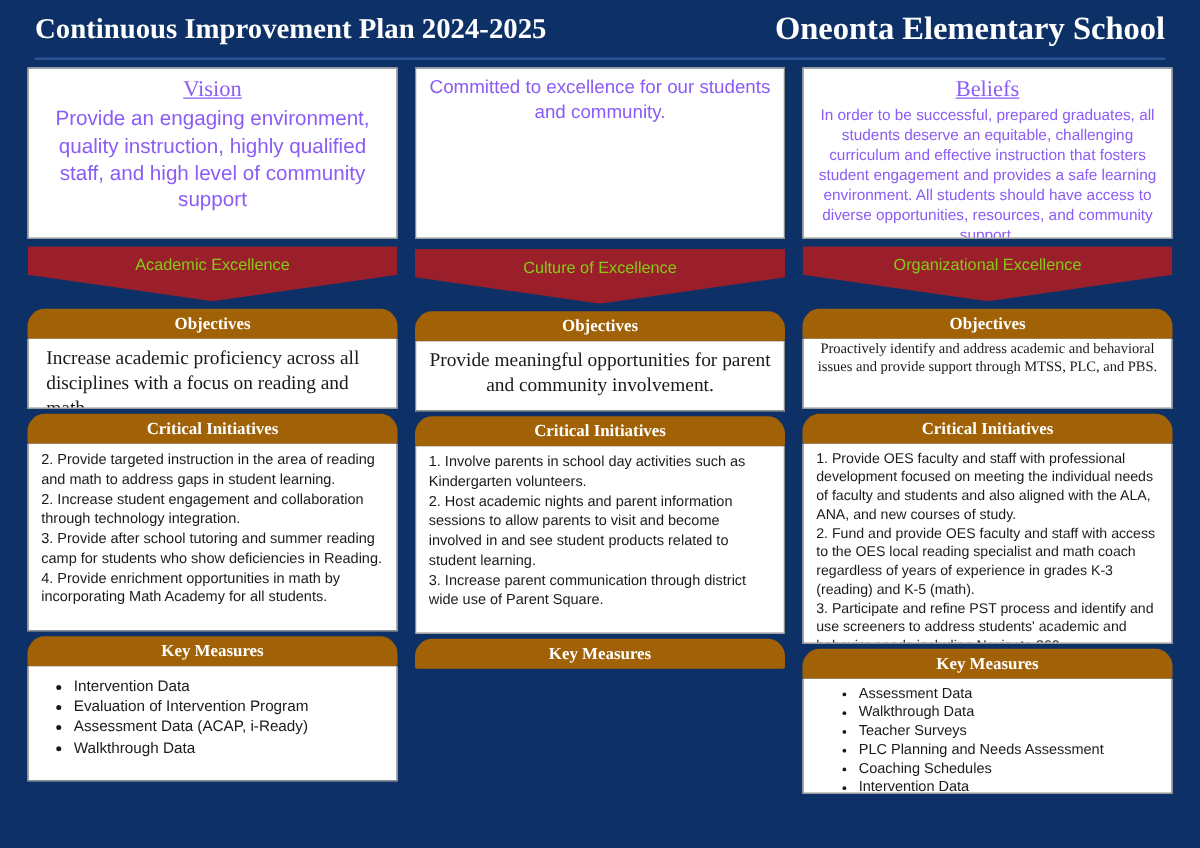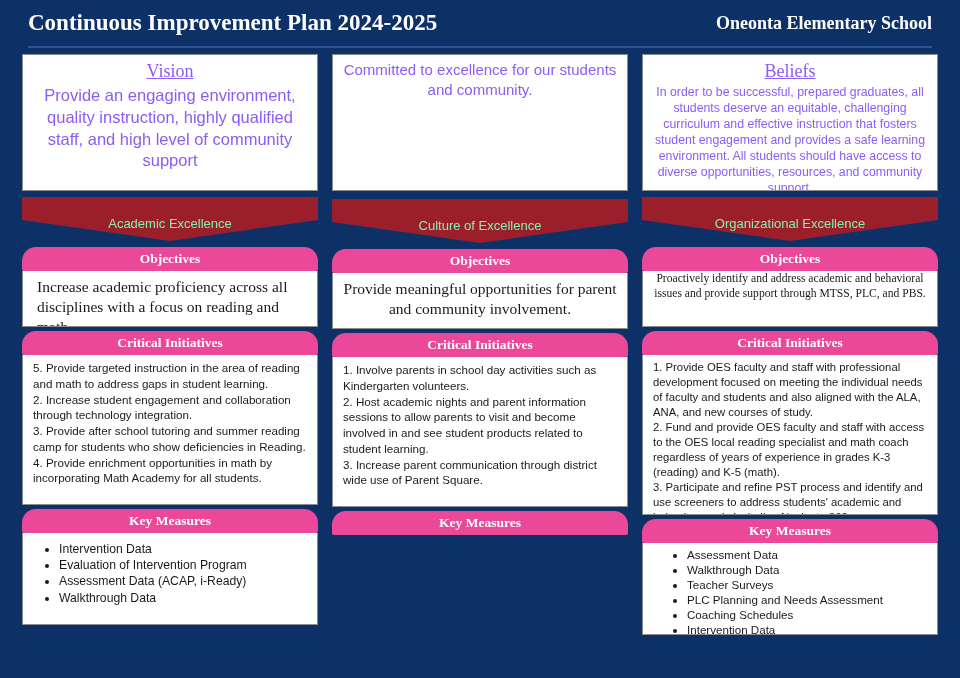--- a/index.html
+++ b/index.html
@@ -33,21 +33,21 @@
   }
   .header-title, .header-school {
     color: #ffffff;
     font-family: "Liberation Serif", serif;
     font-weight: bold;
     font-size: 23px;
     line-height: 30px;
     white-space: nowrap;
     letter-spacing: 0px;
   }
-  .header-school { font-size: 18px; }
+  .header-school { font-size: 26px; }
   .header-rule {
     position: absolute;
     left: 28px;
     right: 28px;
     top: 46px;
     height: 2px;
     background: #2a5496;
   }
 
   
@@ -109,32 +109,32 @@
     left: 0; right: 0; top: 0;
     height: 44px;
     background: #9a1f2b;
     -webkit-clip-path: polygon(0 0, 100% 0, 100% 52%, 50% 100%, 0 52%);
     clip-path: polygon(0 0, 100% 0, 100% 52%, 50% 100%, 0 52%);
     display: flex;
     align-items: flex-start;
     justify-content: center;
   }
   .pennant-label {
-    color: #86efac;
+    color: #84cc16;
     font-size: 13px;
     line-height: 15px;
-    padding-top: 19px;
+    padding-top: 7px;
     text-align: center;
   }
   .c2 .pennant-wrap { margin-top: 8px; }
 
   
   .section { margin-top: 4px; }
   .sec-head {
-    background: #ec4899;
+    background: #a16207;
     color: #ffffff;
     text-align: center;
     font-family: "Liberation Serif", serif;
     font-weight: bold;
     font-size: 13.5px;
     line-height: 19px;
     padding: 2px 0 3px 0;
     border-radius: 14px 14px 2px 2px;
   }
   .sec-body {
@@ -222,21 +222,21 @@
       <div class="section">
         <div class="sec-head">Objectives</div>
         <div class="sec-body obj-body">
           <span class="obj-line">Increase academic proficiency across all disciplines with a focus on reading and math.</span>
         </div>
       </div>
 
       <div class="section ci">
         <div class="sec-head">Critical Initiatives</div>
         <div class="sec-body ci-body">
-          <span class="ci-item">5. Provide targeted instruction in the area of reading and math to address gaps in student learning.</span>
+          <span class="ci-item">2. Provide targeted instruction in the area of reading and math to address gaps in student learning.</span>
           <span class="ci-item">2. Increase student engagement and collaboration through technology integration.</span>
           <span class="ci-item">3. Provide after school tutoring and summer reading camp for students who show deficiencies in Reading.</span>
           <span class="ci-item">4. Provide enrichment opportunities in math by incorporating Math Academy for all students.</span>
         </div>
       </div>
 
       <div class="section km">
         <div class="sec-head">Key Measures</div>
         <div class="sec-body km-body">
           <ul class="km-list">

